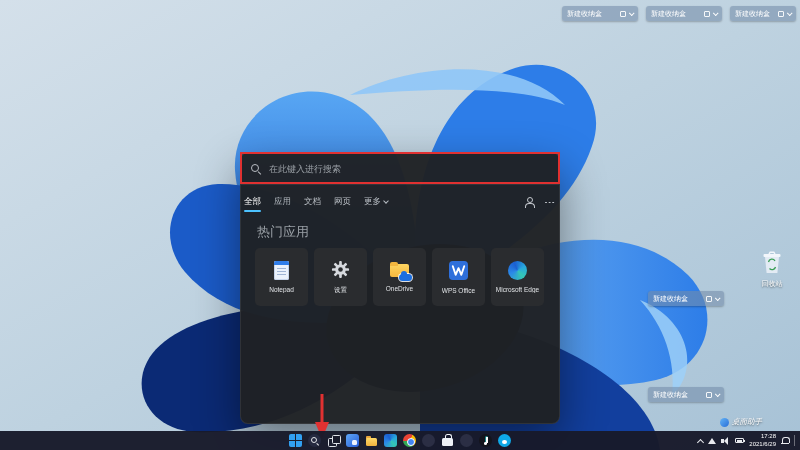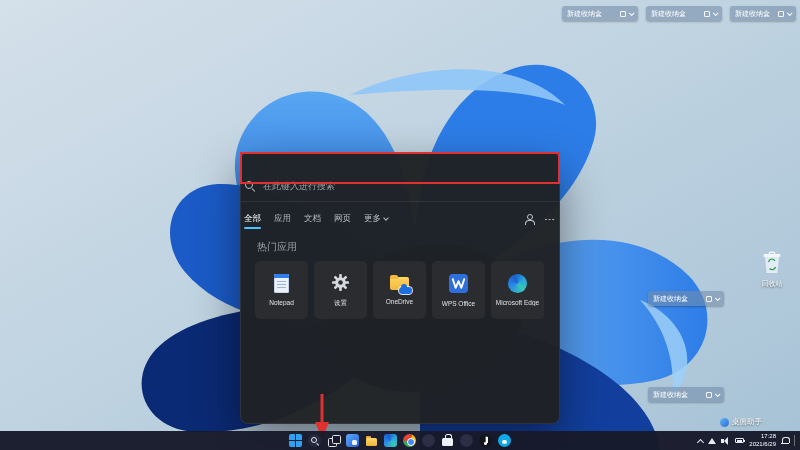--- a/index.html
+++ b/index.html
@@ -21,29 +21,29 @@
   .ob3{left:730px; top:6px;  width:66px;}
   .ob4{left:648px; top:291px; width:76px;}
   .ob5{left:648px; top:387px; width:76px;}
 
   
   .recycle { position:absolute; left:752px; top:250px; width:40px; text-align:center; z-index:10; }
   .recycle-label { color:#fff; font-size:7px; margin-top:1px; text-shadow:0 1px 2px rgba(0,0,0,.6); }
 
   
   .assistant { position:absolute; right:38px; bottom:23px; display:flex; align-items:center; gap:3px;
-               color:#fff; font-size:7.5px; text-shadow:0 1px 2px rgba(0,0,0,.55); z-index:10; }
+               color:#fff; font-size:7.5px; text-shadow:0 1px 2px rgba(0,0,0,.55); z-index:10;font-style:italic; }
   .asst-ic { width:9px; height:9px; border-radius:50%; background:linear-gradient(135deg,#63b3f5,#2a6fd8); }
 
   
   .search-panel { position:absolute; left:240px; top:152px; width:320px; height:272px;
                   background:rgba(31,33,36,.97); border:1px solid rgba(255,255,255,.08);
                   border-radius:8px; box-shadow:0 18px 45px rgba(0,0,0,.45); z-index:50; color:#e8e8e8; }
-  .sp-search { height:32px; display:flex; align-items:center; gap:8px; padding:0 4px;
-               border-bottom:1px solid rgba(255,255,255,.08);margin-top:17px; }
+  .sp-search { height:32px; display:flex; align-items:center; gap:8px; padding:0 10px;
+               border-bottom:1px solid rgba(255,255,255,.08); }
   .mag { width:10px; height:10px; position:relative; flex:none; }
   .mag::before { content:""; position:absolute; left:0; top:0; width:6px; height:6px;
                  border:1.2px solid #b8bcc2; border-radius:50%; }
   .mag::after { content:""; position:absolute; left:7px; top:7px; width:4px; height:1.2px;
                 background:#b8bcc2; transform:rotate(45deg); transform-origin:left center; }
   .sp-input { flex:1; background:transparent; border:none; outline:none; color:#ddd; font-size:9px; }
   .sp-input::placeholder { color:#9aa0a6; }
 
   .sp-tabs { display:flex; align-items:center; gap:13px; padding:11px 3px 5px; font-size:8.5px; color:#b6bcc2; }
   .sp-tab { position:relative; cursor:default; display:inline-flex; align-items:center; }
@@ -55,21 +55,21 @@
   .sp-tab-icons { margin-left:auto; display:flex; gap:11px; align-items:center; }
   .person { width:10px; height:10px; position:relative; }
   .person::before { content:""; position:absolute; left:3px; top:0; width:4px; height:4px;
                     border:1px solid #c2c6cc; border-radius:50%; }
   .person::after { content:""; position:absolute; left:1px; top:6px; width:8px; height:4px;
                    border:1px solid #c2c6cc; border-bottom:none; border-radius:4px 4px 0 0; }
   .dots { width:11px; height:10px; position:relative; }
   .dots::before { content:""; position:absolute; top:4.5px; left:0; width:1.6px; height:1.6px;
                   border-radius:50%; background:#c2c6cc; box-shadow:3.6px 0 0 #c2c6cc, 7.2px 0 0 #c2c6cc; }
 
-  .sp-section { font-size:10px; color:#9aa0a6; padding:10px 16px 7px; }
+  .sp-section { font-size:13px; color:#9aa0a6; padding:10px 16px 7px; }
   .sp-apps { display:flex; gap:6px; padding:0 14px; }
   .app-tile { width:53px; height:58px; background:#2a2c2f; border-radius:5px; display:flex;
               flex-direction:column; align-items:center; justify-content:center; gap:6px; }
   .app-label { font-size:6.5px; color:#e0e3e6; max-width:50px; white-space:nowrap; overflow:hidden; }
   .app-ic { width:20px; height:20px; position:relative; flex:none; }
 
   .ic-notepad { width:15px; height:19px; background:#eaf1fb; border-radius:2px;
                 box-shadow:inset 0 0 0 1px #c6d4ea; }
   .ic-notepad::before { content:""; position:absolute; left:0; top:0; right:0; height:4px;
                         background:#2f7de9; border-radius:2px 2px 0 0; }

